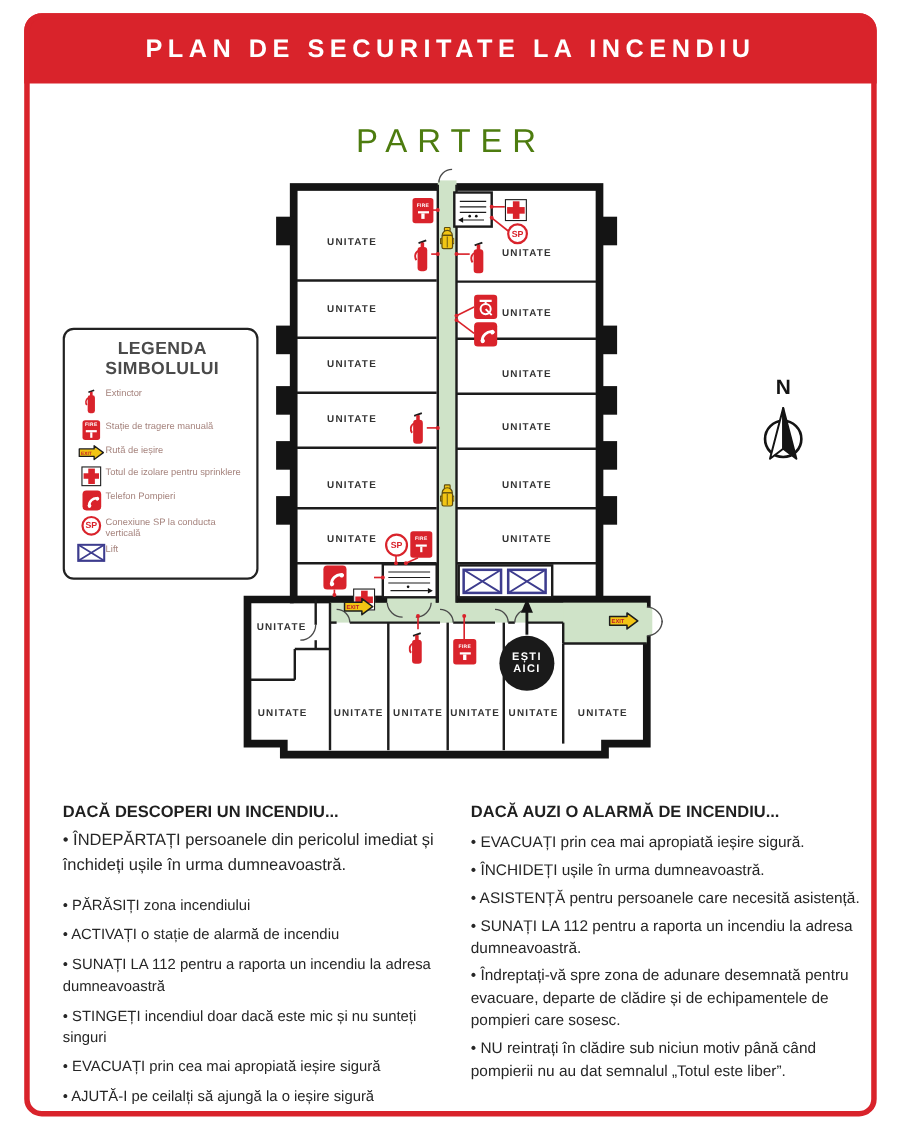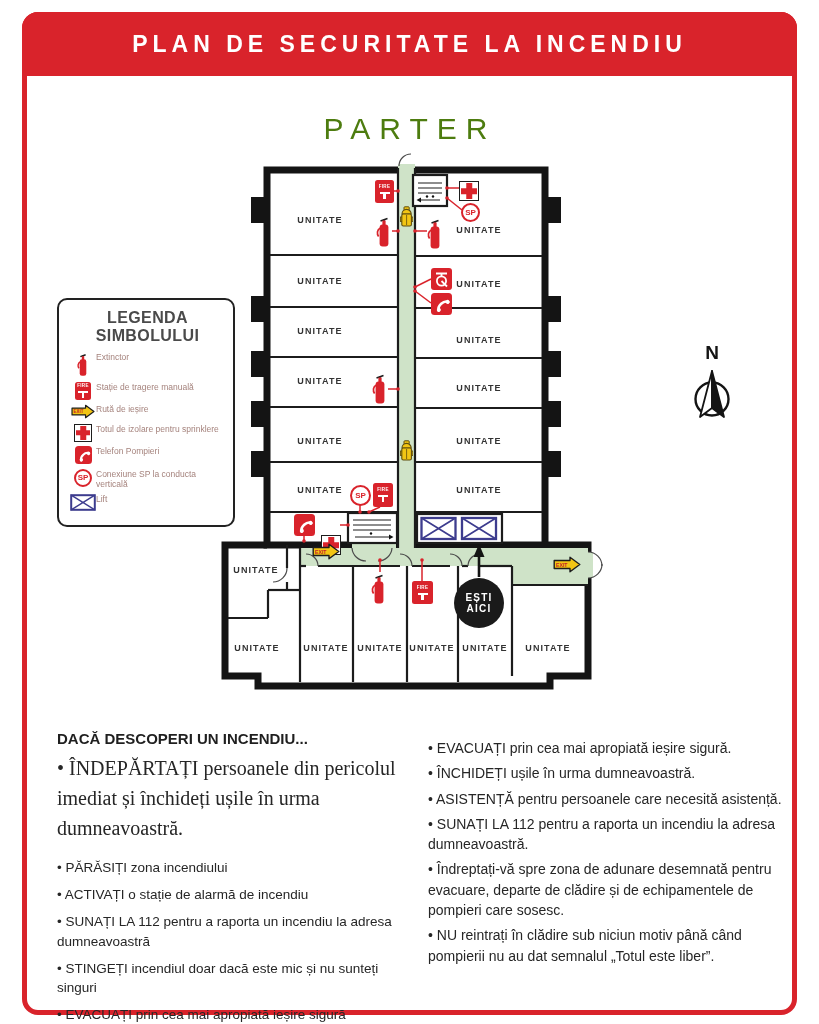--- a/index.html
+++ b/index.html
@@ -56,21 +56,21 @@
   .legend{position:absolute;left:57px;top:298px;width:178px;border:2px solid #222;
           border-radius:10px;background:#fff;padding:9px 8px 9px 11px;box-sizing:border-box;}
   .legend h2{margin:0 0 7px 0;text-align:center;font-size:16px;font-weight:700;
              letter-spacing:.4px;color:#4a4a4a;}
   .lg-row{display:flex;margin-bottom:4.5px;}
   .lg-ic{width:26px;flex:0 0 26px;display:flex;justify-content:center;}
   .lg-lb{font-size:8.5px;color:#a5837d;line-height:1.25;}
   
   .col{position:absolute;color:#262626;}
   .col h3{margin:0;font-size:15px;font-weight:700;color:#1f1f1f;}
-  .lead{margin:6px 0 0 0;font-size:20px;line-height:1.5;font-family:Liberation Serif, serif;}
+  .lead{margin:6px 0 0 0;font-size:15px;line-height:1.5;}
   .blist{margin-top:15px;}
   .blist.right{margin-top:8px;}
   .bl{font-size:13.5px;line-height:1.45;margin-bottom:7.5px;}
   .bl.r{font-size:14px;margin-bottom:5px;}
 </style>
 </head>
 <body>
 
 <div id="page">
 
@@ -451,20 +451,21 @@
       <div class="bl">• PĂRĂSIȚI zona incendiului</div>
       <div class="bl">• ACTIVAȚI o stație de alarmă de incendiu</div>
       <div class="bl">• SUNAȚI LA 112 pentru a raporta un incendiu la adresa dumneavoastră</div>
       <div class="bl">• STINGEȚI incendiul doar dacă este mic și nu sunteți singuri</div>
       <div class="bl">• EVACUAȚI prin cea mai apropiată ieșire sigură</div>
       <div class="bl">• AJUTĂ-I pe ceilalți să ajungă la o ieșire sigură</div>
     </div>
   </div>
 
   <div class="col" style="left:428px;top:730px;width:356px">
+    <h3>DACĂ AUZI O ALARMĂ DE INCENDIU...</h3>
     <div class="blist right">
       <div class="bl r">• EVACUAȚI prin cea mai apropiată ieșire sigură.</div>
       <div class="bl r">• ÎNCHIDEȚI ușile în urma dumneavoastră.</div>
       <div class="bl r">• ASISTENȚĂ pentru persoanele care necesită asistență.</div>
       <div class="bl r">• SUNAȚI LA 112 pentru a raporta un incendiu la adresa dumneavoastră.</div>
       <div class="bl r">• Îndreptați-vă spre zona de adunare desemnată pentru evacuare, departe de clădire și de echipamentele de pompieri care sosesc.</div>
       <div class="bl r">• NU reintrați în clădire sub niciun motiv până când pompierii nu au dat semnalul „Totul este liber”.</div>
     </div>
   </div>
 

